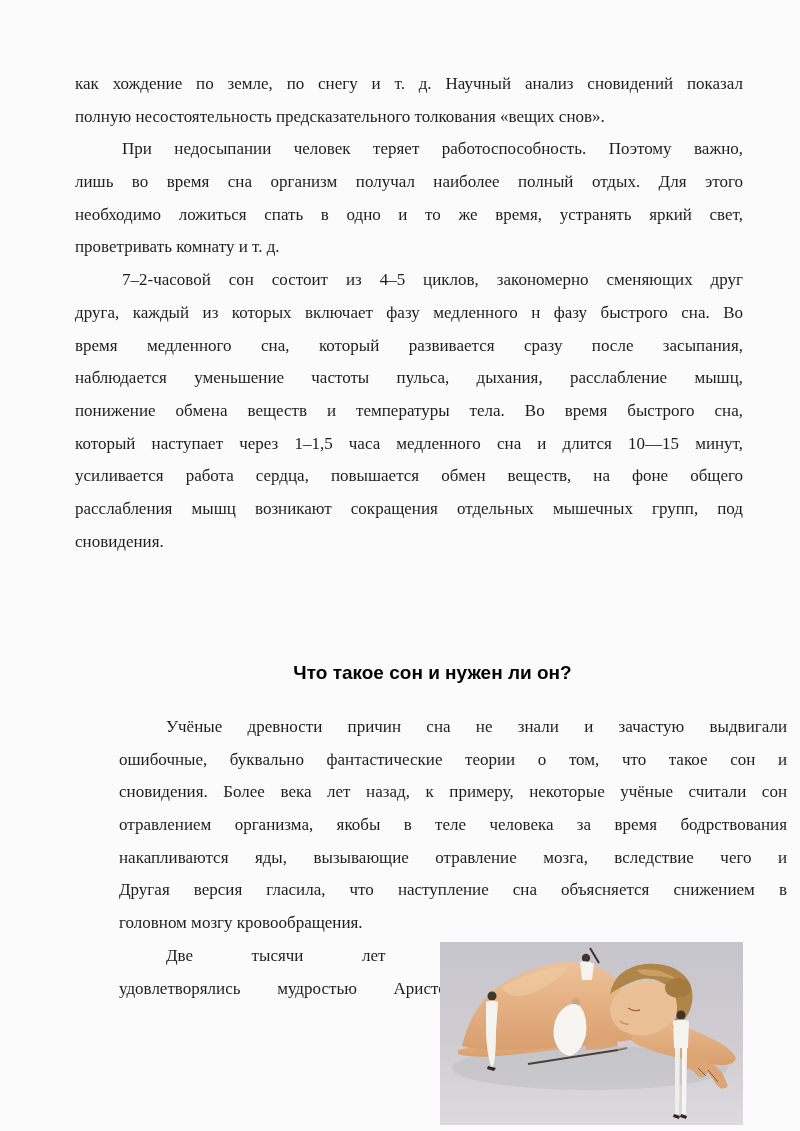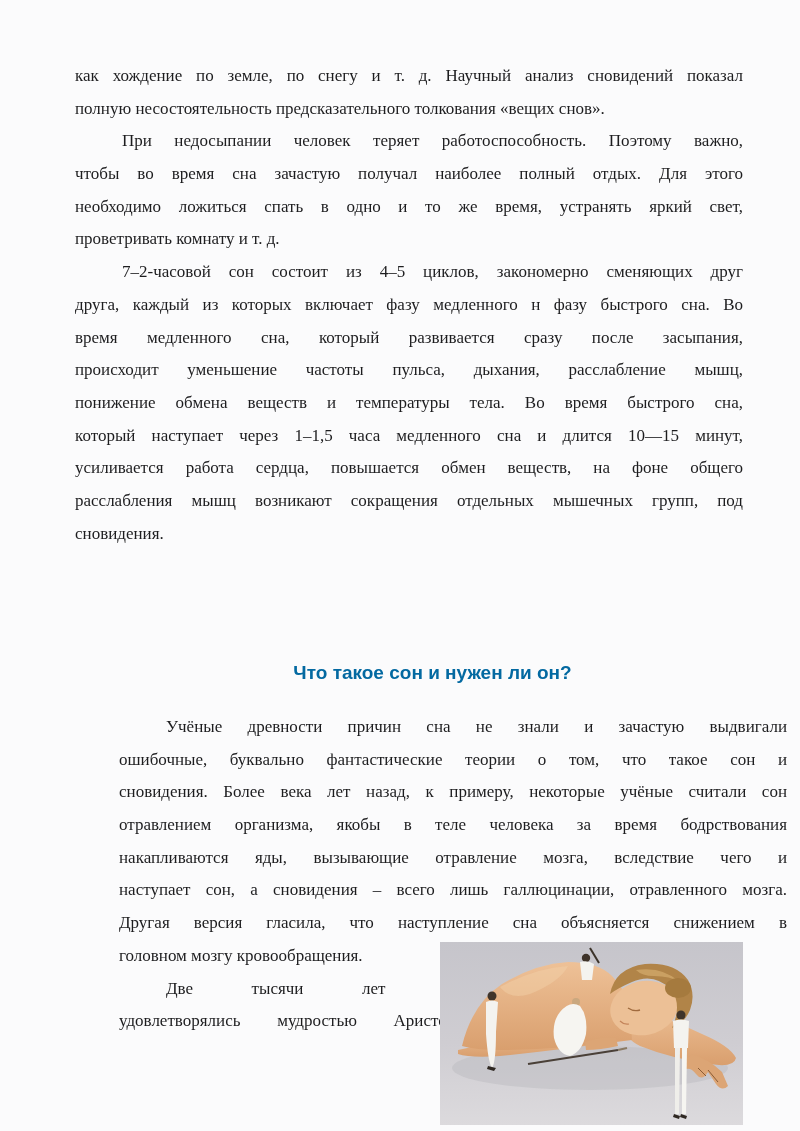--- a/index.html
+++ b/index.html
@@ -11,21 +11,21 @@
     background: #fbfbfc;
     overflow: hidden;
     font-family: "Liberation Serif", serif;
     color: #1d1d1f;
   }
   .text-block {
     position: absolute;
     left: 75px;
     width: 668px;
   }
-  .block-a { top: 60px; }
+  .block-a { top: 68px; }
   .block-b { top: 711px; margin-left: 44px; }
   .line {
     height: 32.7px;
     line-height: 32.7px;
     font-size: 17px;
     text-align: justify;
     text-align-last: justify;
     text-justify: inter-word;
     white-space: normal;
     overflow: visible;
@@ -39,63 +39,62 @@
     top: 660px;
     width: 668px;
     box-sizing: border-box;
     padding-left: 47px;
     margin: 0;
     text-align: center;
     font-family: "Liberation Sans", sans-serif;
     font-weight: 700;
     font-size: 19px;
     line-height: 26px;
-    color: #0369a1;
+    color: #000000;
   }
   .photo {
     position: absolute;
     left: 440px;
     top: 942px;
     width: 303px;
     height: 183px;
   }
   .photo svg { display: block; width: 100%; height: 100%; }
 </style>
 </head>
 <body>
 
 <div class="page">
 
   <div class="text-block block-a">
       <div class="line">как хождение по земле, по снегу и т. д. Научный анализ сновидений показал</div>
       <div class="line last">полную несостоятельность предсказательного толкования «вещих снов».</div>
       <div class="line indent">При недосыпании человек теряет работоспособность. Поэтому важно,</div>
-      <div class="line">чтобы во время сна зачастую получал наиболее полный отдых. Для этого</div>
+      <div class="line">лишь во время сна организм получал наиболее полный отдых. Для этого</div>
       <div class="line">необходимо ложиться спать в одно и то же время, устранять яркий свет,</div>
       <div class="line last">проветривать комнату и т. д.</div>
       <div class="line indent">7–2-часовой сон состоит из 4–5 циклов, закономерно сменяющих друг</div>
       <div class="line">друга, каждый из которых включает фазу медленного н фазу быстрого сна. Во</div>
       <div class="line">время медленного сна, который развивается сразу после засыпания,</div>
-      <div class="line">происходит уменьшение частоты пульса, дыхания, расслабление мышц,</div>
+      <div class="line">наблюдается уменьшение частоты пульса, дыхания, расслабление мышц,</div>
       <div class="line">понижение обмена веществ и температуры тела. Во время быстрого сна,</div>
       <div class="line">который наступает через 1–1,5 часа медленного сна и длится 10—15 минут,</div>
       <div class="line">усиливается работа сердца, повышается обмен веществ, на фоне общего</div>
       <div class="line">расслабления мышц возникают сокращения отдельных мышечных групп, под</div>
       <div class="line last">сновидения.</div>
     </div>
 
   <h2 class="heading">Что такое сон и нужен ли он?</h2>
 
   <div class="text-block block-b">
       <div class="line indent">Учёные древности причин сна не знали и зачастую выдвигали</div>
       <div class="line">ошибочные, буквально фантастические теории о том, что такое сон и</div>
       <div class="line">сновидения. Более века лет назад, к примеру, некоторые учёные считали сон</div>
       <div class="line">отравлением организма, якобы в теле человека за время бодрствования</div>
       <div class="line">накапливаются яды, вызывающие отравление мозга, вследствие чего и</div>
-      <div class="line">наступает сон, а сновидения – всего лишь галлюцинации, отравленного мозга.</div>
       <div class="line">Другая версия гласила, что наступление сна объясняется снижением в</div>
       <div class="line last">головном мозгу кровообращения.</div>
       <div class="line indent narrow">Две тысячи лет люди</div>
       <div class="line narrow">удовлетворялись мудростью Аристотеля,</div>
     </div>
 
   <div class="photo" title="Спящая девушка, вокруг которой стоят маленькие фигурки людей в белом">
     <svg viewBox="0 0 303 183" preserveAspectRatio="none">
       <defs>
         <linearGradient id="pbg" x1="0" y1="0" x2="0" y2="1">

